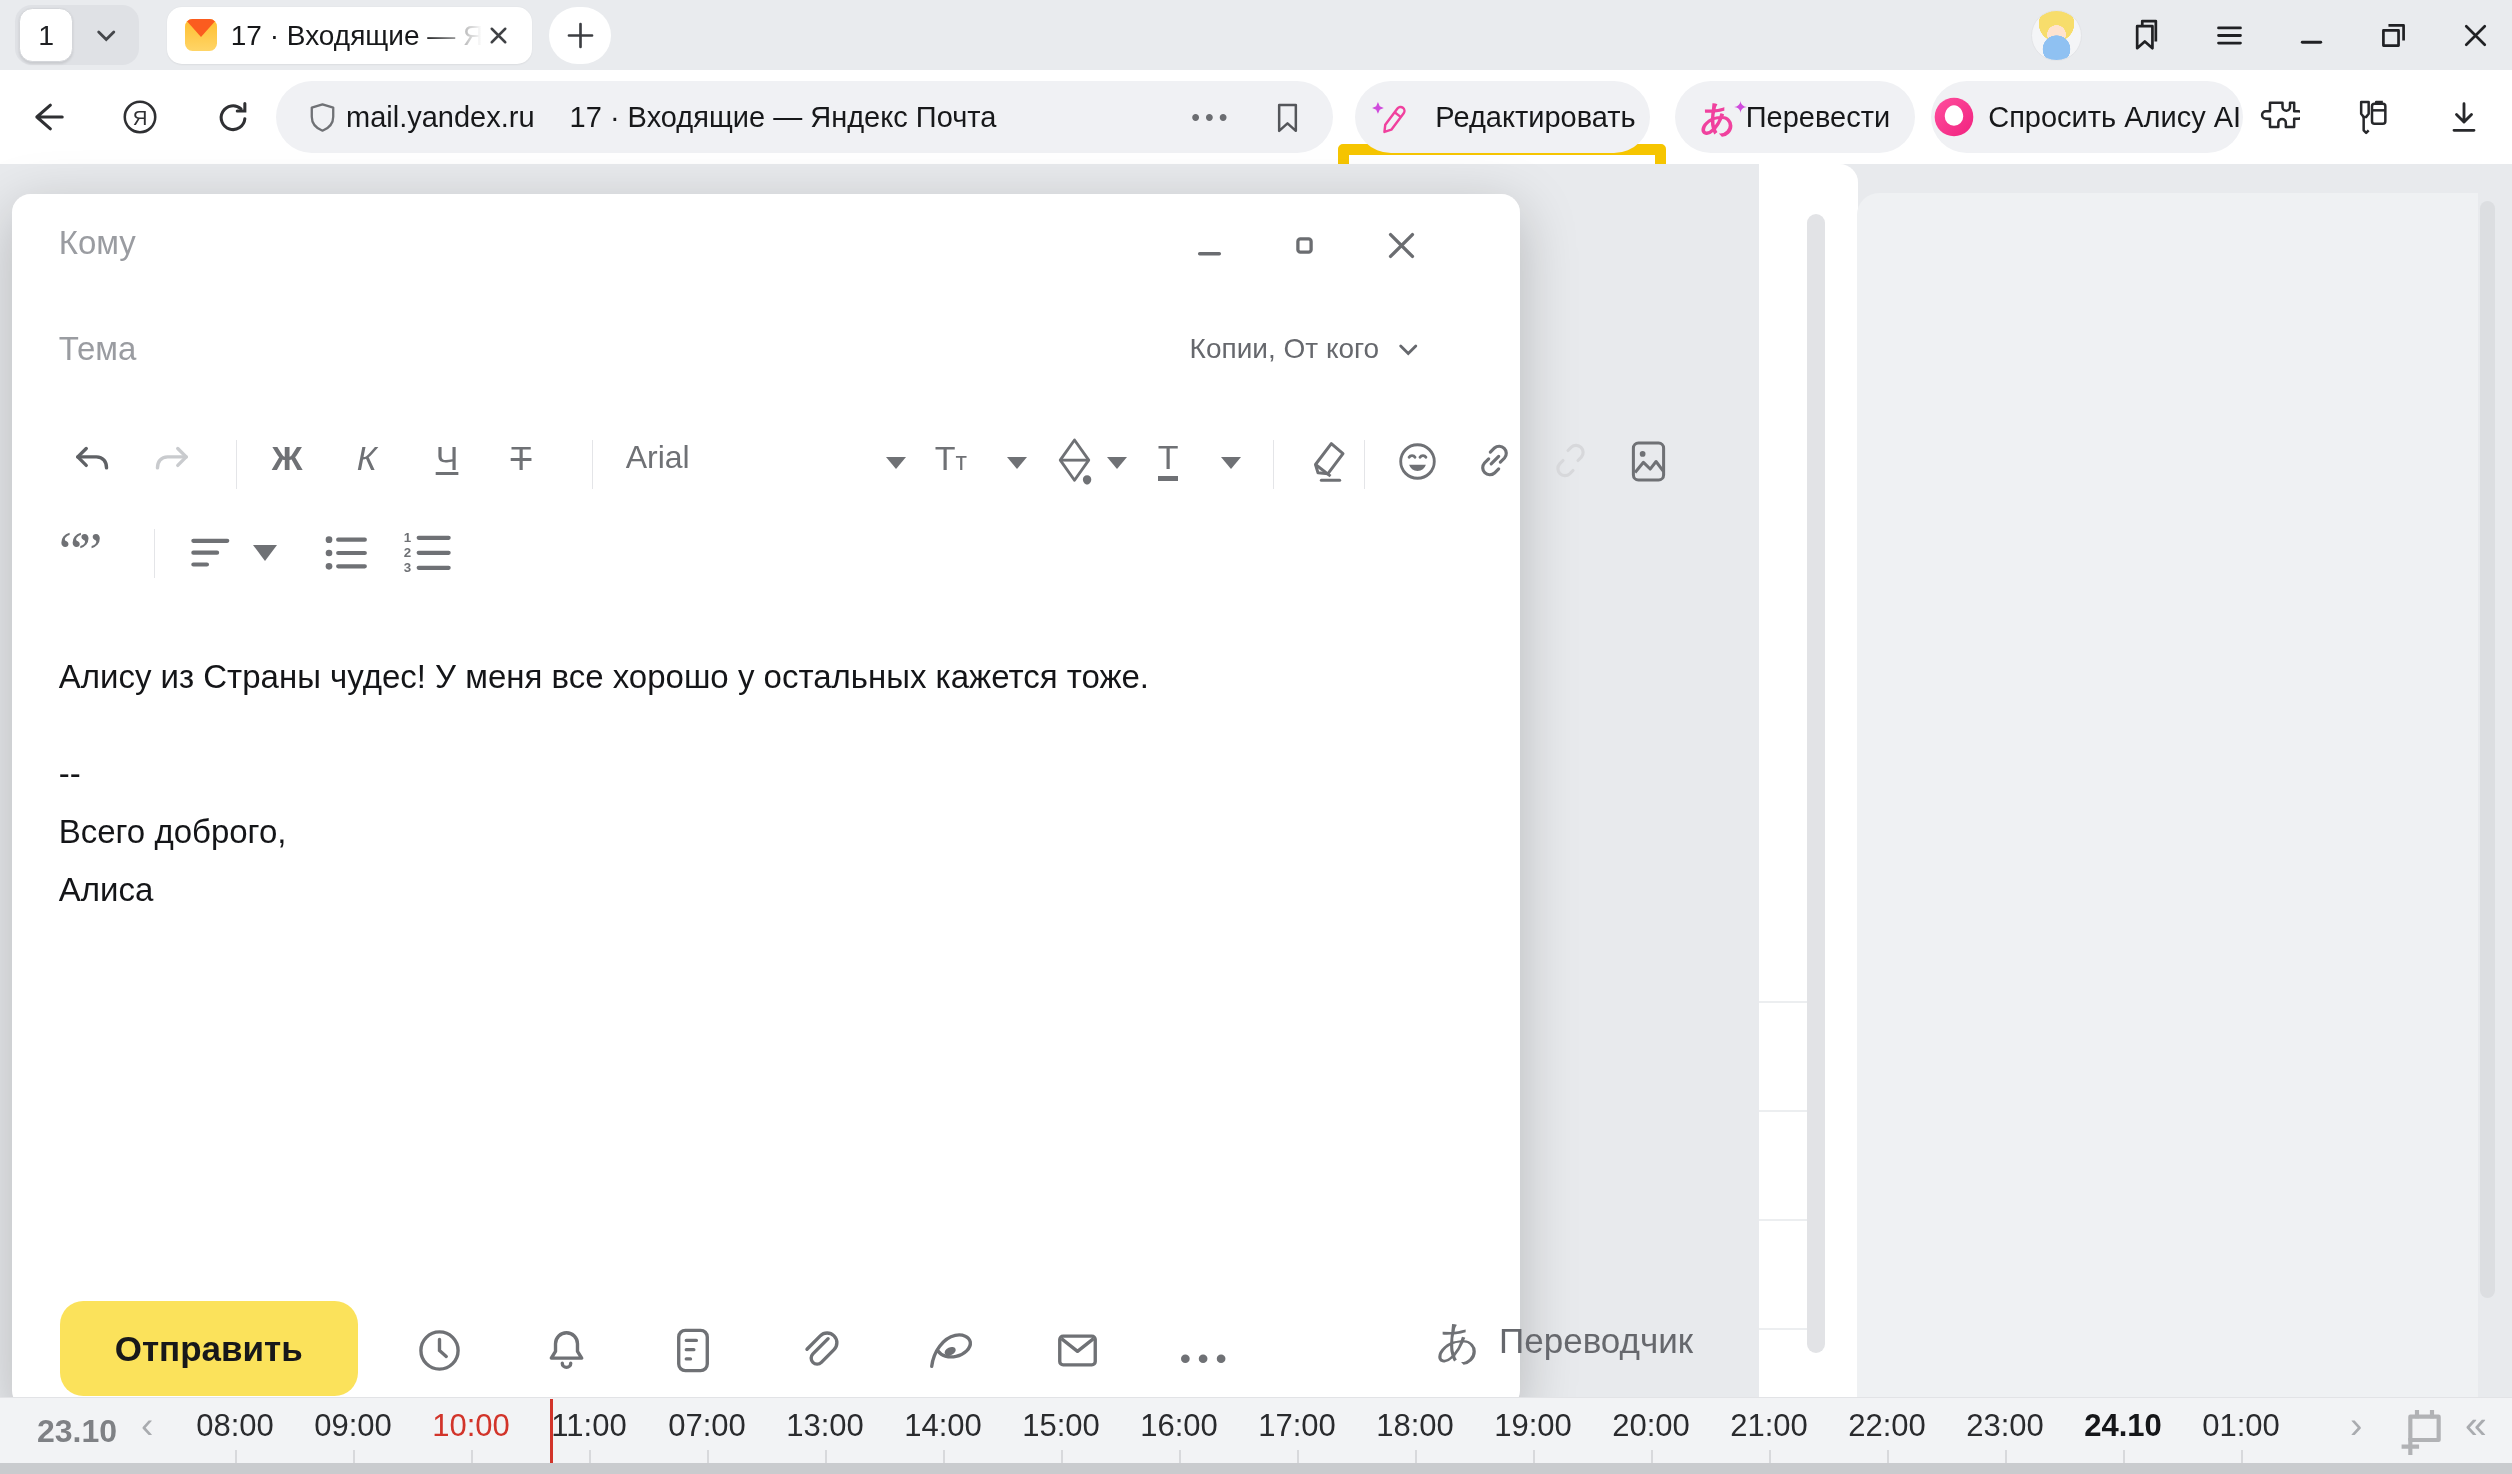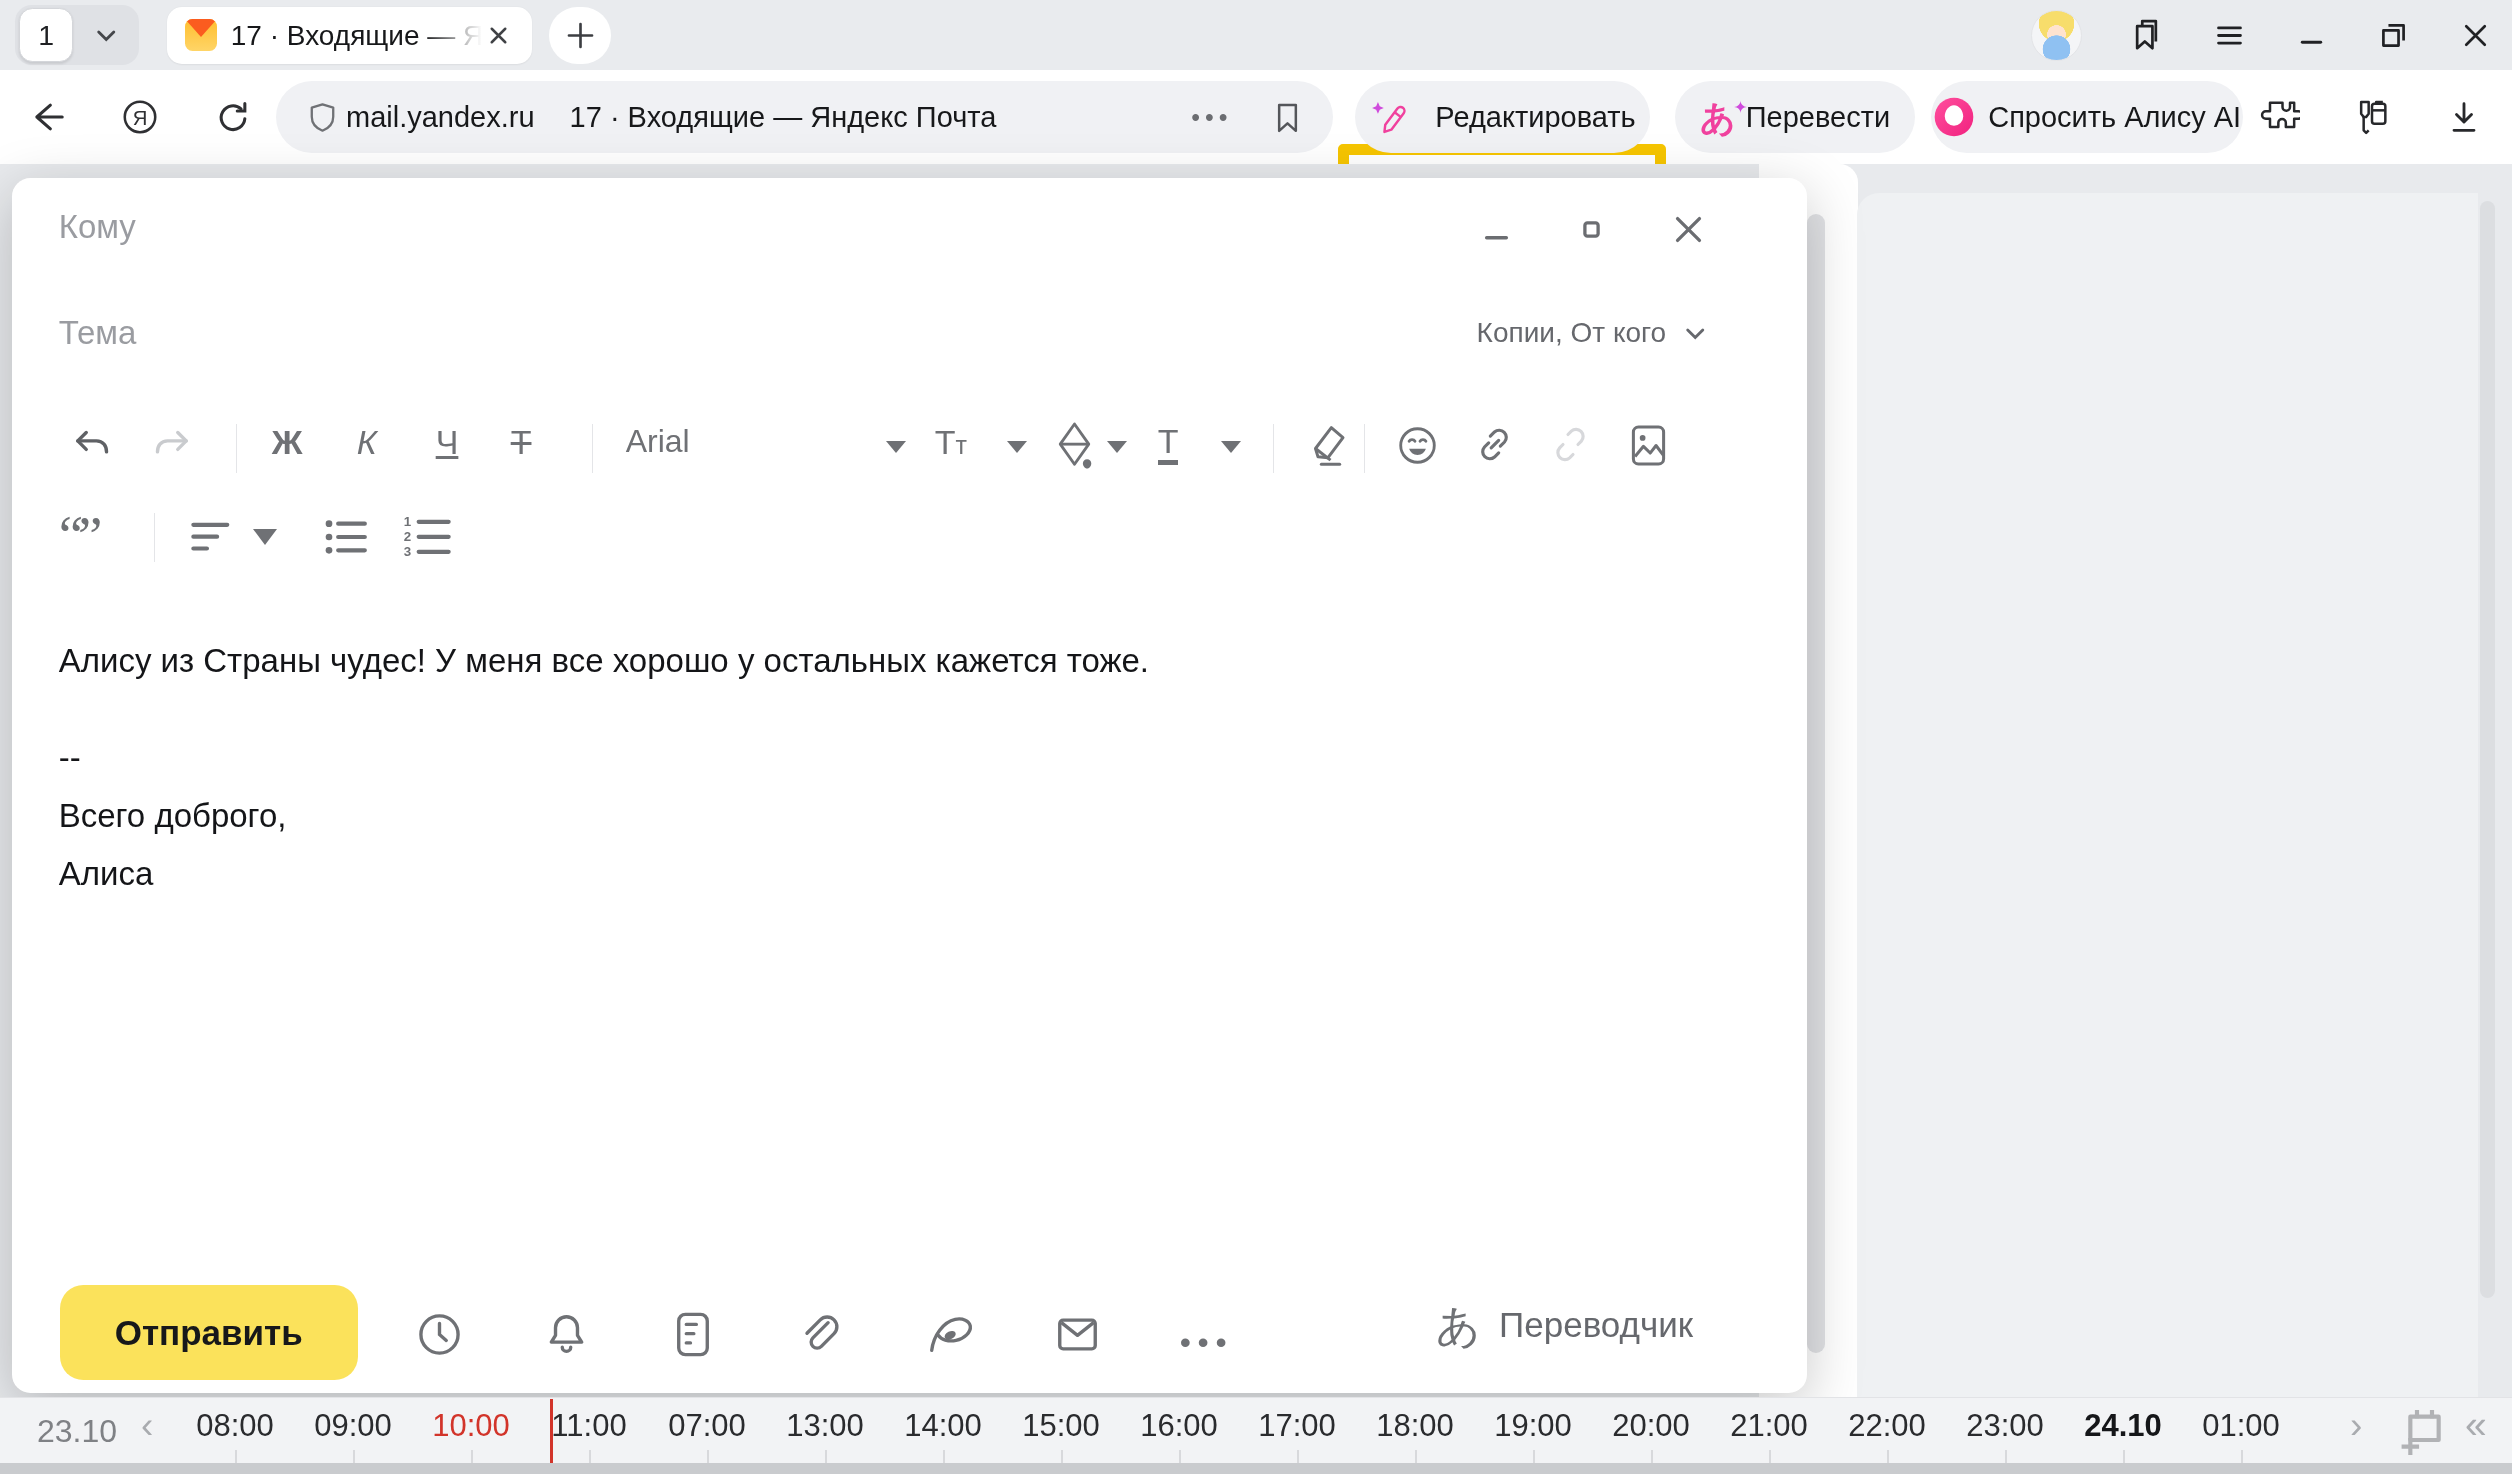--- a/index.html
+++ b/index.html
@@ -47,21 +47,21 @@
   .tr-glyph .spark{position:absolute;top:-10px;right:-11.7px;font-size:16.7px;color:#cf4bdc;}
   .tr-glyph.gray{color:#6f7175;font-weight:normal;}
   
   .page{position:absolute;left:0;top:164px;width:2512px;height:1311px;background:#e8eaed;}
   .mailcol{position:absolute;left:1759px;top:0;width:99px;height:1233px;background:#ffffff;border-top-right-radius:18.4px;}
   .mailcol .line{position:absolute;left:0;width:49px;height:1.7px;background:#eceef0;}
   .scrollpill{position:absolute;left:1807px;top:50px;width:18.4px;height:1139px;background:#e2e3e6;border-radius:10px;}
   .graycard{position:absolute;left:1857px;top:28.5px;width:621px;height:1204px;background:#eff1f3;border-top-left-radius:22px;}
   .pagescroll{position:absolute;left:2480px;top:37px;width:15px;height:1097px;background:#dcdee1;border-radius:8.4px;}
   
-  .compose{position:absolute;left:11.7px;top:14px;width:1795px;height:1215px;background:#fff;border-radius:18.4px;
+  .compose{position:absolute;left:11.7px;top:30px;width:1508px;height:1215px;background:#fff;border-radius:18.4px;
            box-shadow:0 15px 59px rgba(0,0,0,.22);}
   .ph{color:#9a9ca1;font-size:33px;}
   .to-row{position:absolute;left:47px;top:30px;}
   .win-controls{position:absolute;right:100px;top:33px;display:flex;align-items:center;gap:62px;color:#6b6d71;}
   .subj-row{position:absolute;left:47px;top:136px;}
   .ccfrom{position:absolute;right:97px;top:139px;display:flex;align-items:center;gap:15px;color:#66686d;font-size:28px;}
   .tbsep{width:1.7px;height:49px;background:#e4e5e8;}
   .toolbar1{position:absolute;left:0;top:241px;width:1795px;height:59px;}
   .toolbar2{position:absolute;left:0;top:333px;width:1795px;height:59px;}
   .t-item{position:absolute;color:#6f7175;}
@@ -71,21 +71,21 @@
   .bodytext{position:absolute;left:47px;top:454px;width:1591px;font-size:33px;line-height:58px;color:#141518;}
   .body-par{margin:0 0 39px 0;}
   .body-line{height:58px;}
   
   .sendbtn{position:absolute;left:48px;top:1107px;width:298px;height:95px;background:#fbe25b;border:none;border-radius:23.4px;
            font-family:inherit;font-size:35px;font-weight:bold;color:#17181a;display:flex;align-items:center;justify-content:center;}
   .act-ico{position:absolute;top:1132px;color:#6f7175;}
   .translator{position:absolute;left:1424px;top:1127px;display:flex;align-items:center;gap:18.4px;color:#66686d;font-size:35px;}
   
   .timeline{position:absolute;left:0;top:1397px;width:2512px;height:66px;background:#f2f3f5;border-top:0.8px solid #e2e3e6;box-sizing:border-box;}
-  .tl-date{position:absolute;left:37px;top:15px;font-size:32px;font-weight:normal;color:#7f8185;}
+  .tl-date{position:absolute;left:37px;top:15px;font-size:32px;font-weight:bold;color:#7f8185;}
   .tl-chevl{position:absolute;left:141px;top:6.7px;font-size:37px;color:#a9abaf;}
   .tl-times{position:absolute;left:176px;top:10px;display:flex;}
   .tl-cell{width:118px;text-align:center;font-size:31px;color:#2a2b2e;position:relative;}
   .tl-cell:after{content:"";position:absolute;left:50%;top:42px;width:1.7px;height:15px;background:#d8d9dc;}
   .tl-cell.current{color:#d2342a;}
   .tl-cell.date{font-weight:bold;color:#151619;}
   .tl-marker{position:absolute;left:550px;top:0.8px;width:2.5px;height:64px;background:#d2342a;}
   .tl-chevr{position:absolute;left:2350px;top:6.7px;font-size:37px;color:#a9abaf;}
   .tl-cal{position:absolute;left:2400px;top:6.7px;color:#b1b2b5;}
   .tl-collapse{position:absolute;left:2465px;top:5px;font-size:39px;color:#a9abaf;}

